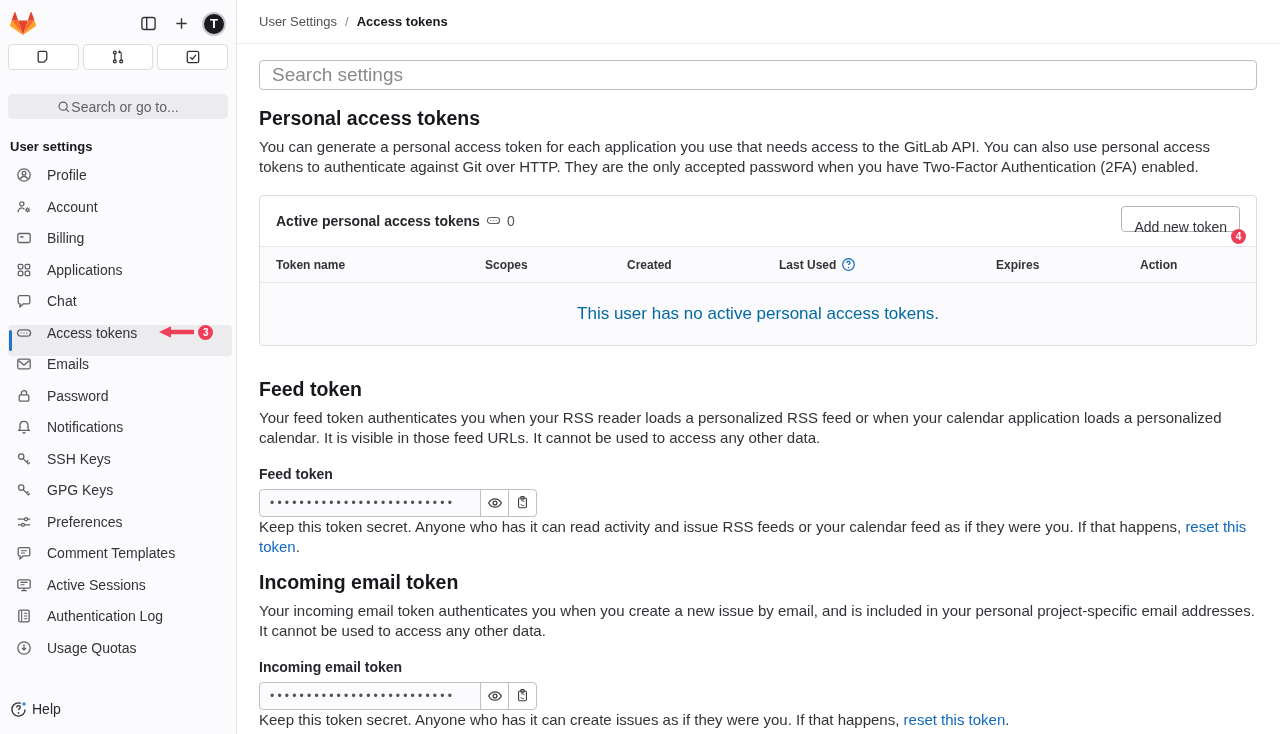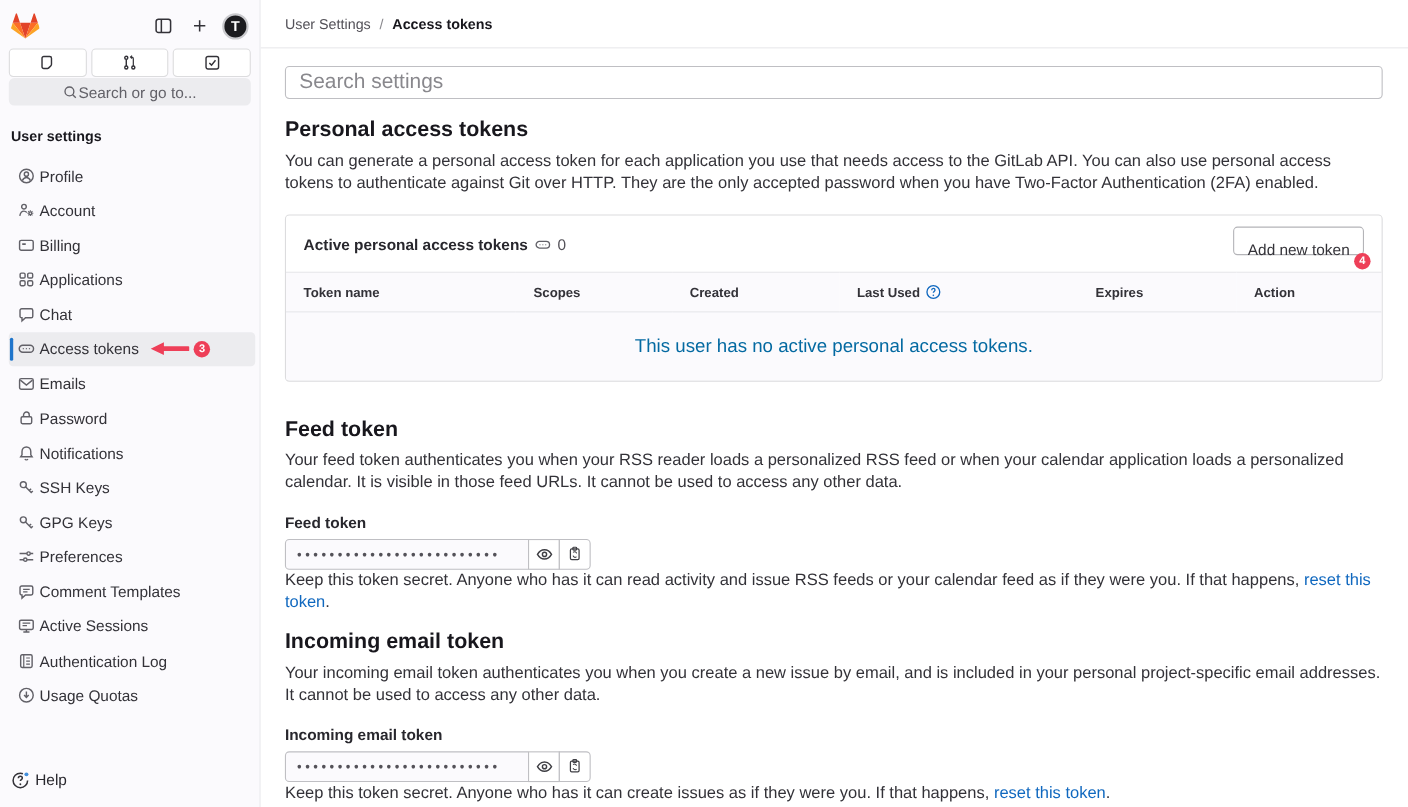--- a/index.html
+++ b/index.html
@@ -14,25 +14,25 @@
   .sb-logo { width:26px; height:24px; display:flex; }
   .sb-top-spacer { flex:1; }
   .sb-topicon { width:26px; height:26px; display:flex; align-items:center; justify-content:center;
     color:#333238; margin-left:7px; }
   .avatar { width:24px; height:24px; border-radius:50%; background:#1b1b1f; color:#fff;
     display:flex; align-items:center; justify-content:center; font-size:13px; font-weight:700;
     margin-left:8px; border:2px solid #c9c9cd; }
   .sb-shortcuts { display:flex; gap:4px; margin:6px 8px 0 8px; }
   .sb-shortcut { flex:1; height:26px; background:#fff; border:1px solid #dcdcde; border-radius:4px;
     display:flex; align-items:center; justify-content:center; color:#333238; }
-  .sb-search { margin:1px 8px 0 8px; height:25px; background:#ececef; border-radius:5px;
+  .sb-search { margin:24px 8px 0 8px; height:25px; background:#ececef; border-radius:5px;
     display:flex; align-items:center; justify-content:center; color:#626168; font-size:14px; }
   .sb-section-title { margin:20px 0 0 10px; font-size:13px; font-weight:700; color:#18171d; }
   .sb-nav { margin-top:13px; padding:0 4px 0 8px; }
-  .nav-item { position:relative; height:31.5px; display:flex; align-items:center; gap:4px;
+  .nav-item { position:relative; height:31.5px; display:flex; align-items:flex-start; gap:15px;
     padding-left:8px; border-radius:4px; font-size:14px; color:#333238; cursor:pointer; }
   .nav-item.active { background:#ececef; }
   .active-bar { position:absolute; left:1px; top:5px; bottom:5px; width:3px; border-radius:2px;
     background:#1f75cb; }
   .nav-icon { width:16px; height:16px; display:flex; color:#626168; flex-shrink:0; }
   .annotation { display:flex; align-items:center; gap:4px; margin-left:6px; }
   .ann-badge { width:15px; height:15px; border-radius:50%; background:#ee3f58; color:#fff;
     font-size:10px; font-weight:700; display:flex; align-items:center; justify-content:center; }
   .sb-help { margin-top:auto; padding:0 8px 10px 10px; display:flex; align-items:center; gap:5px;
     font-size:14px; color:#28272d; height:40px; }
@@ -50,21 +50,21 @@
     padding:0 12px; font-size:19px; font-family:"Liberation Sans",sans-serif; color:#28272d;
     background:#fff; outline:none; }
   .settings-search::placeholder { color:#89888d; }
   h1.sec-title { font-size:19.5px; font-weight:700; color:#18171d; margin-top:17px; }
   h2.sec-title { font-size:19.5px; font-weight:700; color:#18171d; margin-top:32px; }
   h2.sec-title.tight { margin-top:14px; }
   .sec-desc { margin-top:7px; font-size:15px; line-height:20px; color:#333238; }
 
   .card { margin-top:18px; border:1px solid #dcdcde; border-radius:4px; overflow:hidden; }
   .card-header { display:flex; align-items:center; justify-content:space-between; padding:10px 16px; }
-  .card-header-left { display:flex; align-items:flex-end; gap:6px; }
+  .card-header-left { display:flex; align-items:flex-start; gap:6px; }
   .card-title { font-size:14px; font-weight:700; color:#28272d; }
   .token-count-icon { width:15px; height:15px; display:flex; color:#626168; }
   .token-count { font-size:14px; color:#535158; }
   .btn-wrap { position:relative; }
   .btn-default { font-size:14px; color:#333238; background:#fff; border:1px solid #b4b4b8;
     border-radius:4px; padding:12px 12px; height:26px; line-height:16px; cursor:pointer;
     font-family:"Liberation Sans",sans-serif; }
   .btn-badge { position:absolute; right:-6px; bottom:-8px; width:15px; height:15px; border-radius:50%;
     background:#ee3f58; color:#fff; font-size:10px; font-weight:700; display:flex;
     align-items:center; justify-content:center; }

